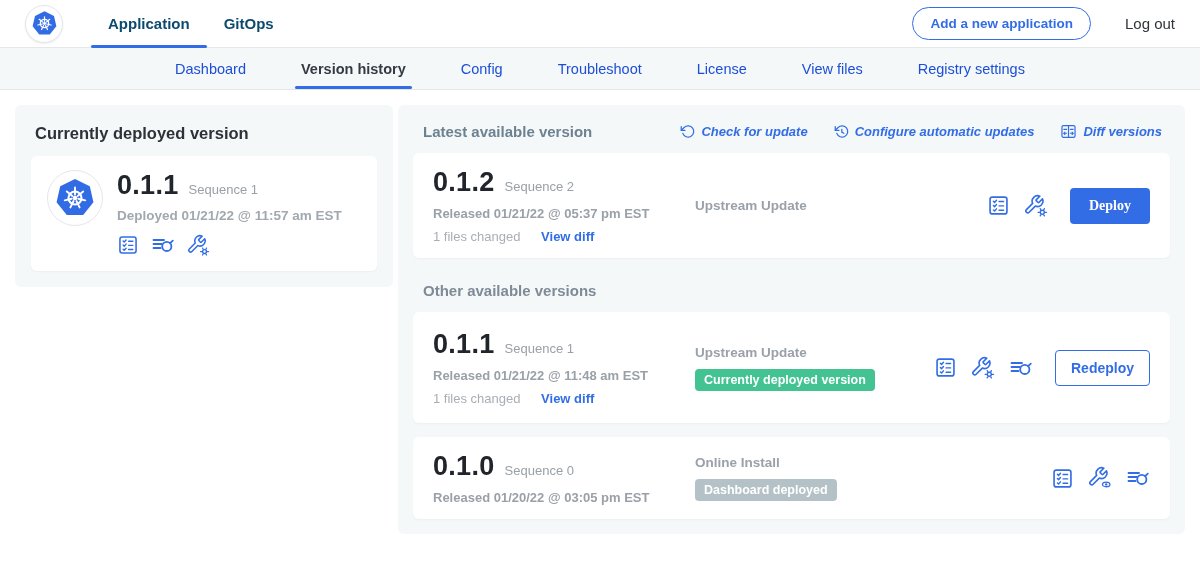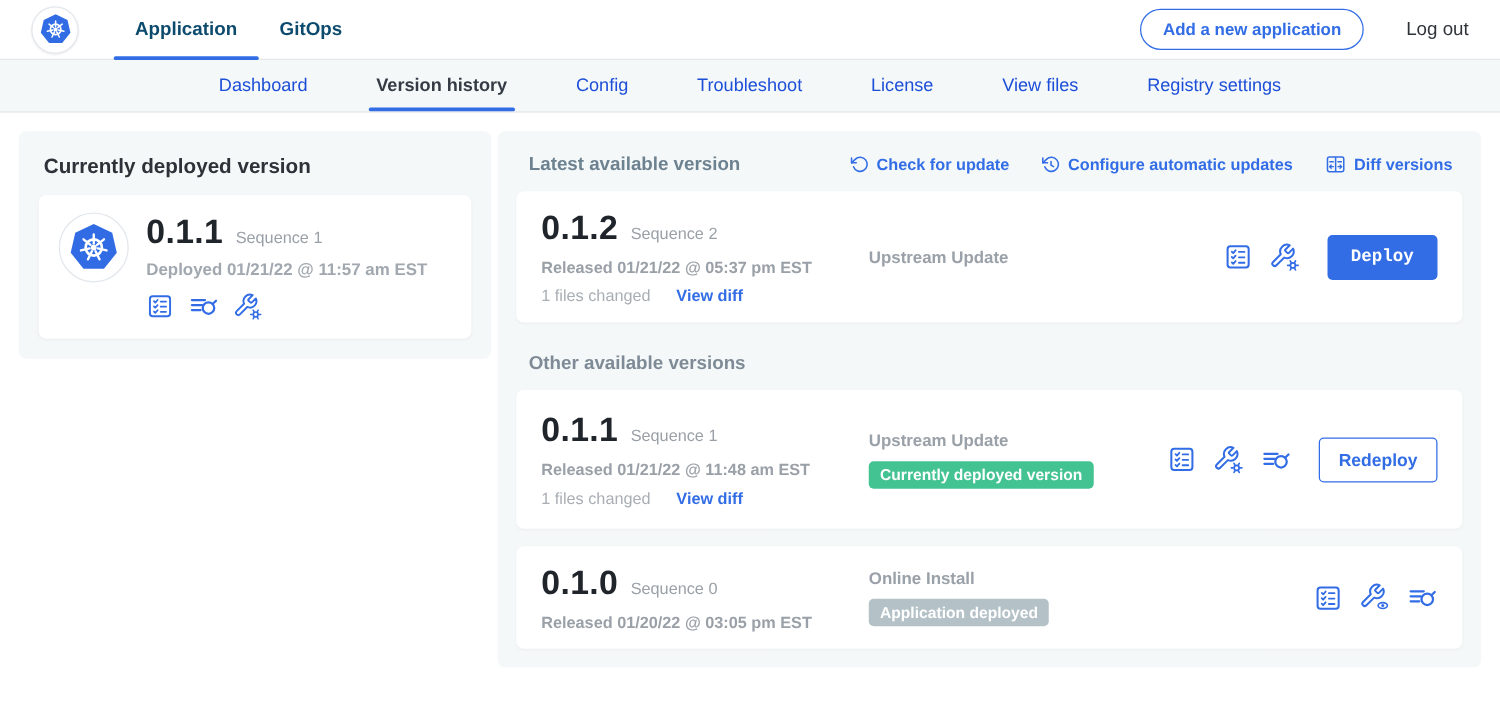--- a/index.html
+++ b/index.html
@@ -38,37 +38,37 @@
   .muted-date { font-size:13.5px; color:#a2a8af; font-weight:600; margin-top:7px; }
   .icon-row { display:flex; align-items:center; gap:12px; margin-top:10px; }
   .ic { color:#326de6; display:inline-flex; cursor:pointer; }
   .ic svg { display:block; }
 
   
   .versions-panel { flex:1; padding:13px 15px 15px; }
   .panel-head { display:flex; align-items:center; justify-content:space-between; margin:5px 8px 13px 10px; }
   .panel-title { font-size:15px; font-weight:600; color:#6d8290; }
   .head-actions { display:flex; align-items:center; gap:26px; }
-  .head-action { display:flex; align-items:center; gap:6px; color:#326de6; font-size:13px; font-weight:700; cursor:pointer; }
+  .head-action { display:flex; align-items:center; gap:6px; color:#326de6; font-size:13px; font-weight:700; cursor:pointer;font-style:italic; }
 
   .vcard { background:#fff; border-radius:6px; padding:14px 20px; display:flex; align-items:center; box-shadow:0 1px 2px rgba(0,0,0,.04); }
   .vcard + .vcard { margin-top:14px; }
   .vleft { flex:0 0 262px; }
   .vmid { flex:1; }
   .vright { display:flex; align-items:center; gap:14px; }
   .rel { font-size:13px; color:#9aa0a7; font-weight:600; margin-top:8px; }
   .files-line { font-size:13px; margin-top:8px; color:#a9aeb4; }
   .view-diff { color:#326de6; font-weight:700; margin-left:17px; cursor:pointer; }
   .source-type { font-size:13.5px; font-weight:700; color:#9aa1a8; }
   .badge { display:inline-block; margin-top:9px; padding:4px 9px; border-radius:4px; font-size:12.5px; font-weight:700; color:#fff; }
   .badge--green { background:#44c392; }
   .badge--gray { background:#b4c2c7; }
   .section-title { font-size:15px; font-weight:600; color:#7e8b96; margin:24px 0 13px 10px; }
 
-  .btn-solid { background:#326de6; color:#fff; border:none; border-radius:4px; font-size:14px; font-weight:700; padding:10px 19px; margin-left:8px; cursor:pointer; font-family:Liberation Mono, monospace; }
+  .btn-solid { background:#326de6; color:#fff; border:none; border-radius:4px; font-size:14px; font-weight:700; padding:10px 19px; margin-left:8px; cursor:pointer; font-family:Liberation Serif, serif; }
   .btn-outline { background:#fff; color:#326de6; border:1.5px solid #326de6; border-radius:4px; font-size:14px; font-weight:700; padding:9px 15px; margin-left:8px; cursor:pointer; font-family:inherit; }
 </style>
 </head>
 <body>
 
 <svg width="0" height="0" style="position:absolute">
   <defs>
     <symbol id="i-k8s" viewBox="0 0 100 100">
       <polygon points="50,5 85.2,22 93.9,60 69.5,90.5 30.5,90.5 6.1,60 14.8,22" fill="#326ce5"></polygon>
       <circle cx="50" cy="50" r="15.5" fill="none" stroke="#fff" stroke-width="5"></circle>
@@ -343,21 +343,21 @@
     <div class="vcard">
       <div class="vleft">
         <div class="dver-line">
           <span class="ver-num">0.1.0</span>
           <span class="seq">Sequence 0</span>
         </div>
         <div class="rel">Released 01/20/22 @ 03:05 pm EST</div>
       </div>
       <div class="vmid">
         <div class="source-type">Online Install</div>
-        <span class="badge badge--gray">Application deployed</span>
+        <span class="badge badge--gray">Dashboard deployed</span>
       </div>
       <div class="vright">
         <span class="ic">
             <svg width="23" height="23">
               <use href="#i-checklist"></use>
             </svg>
           </span>
         <span class="ic">
             <svg width="24" height="24">
               <use href="#i-tool-eye"></use>

